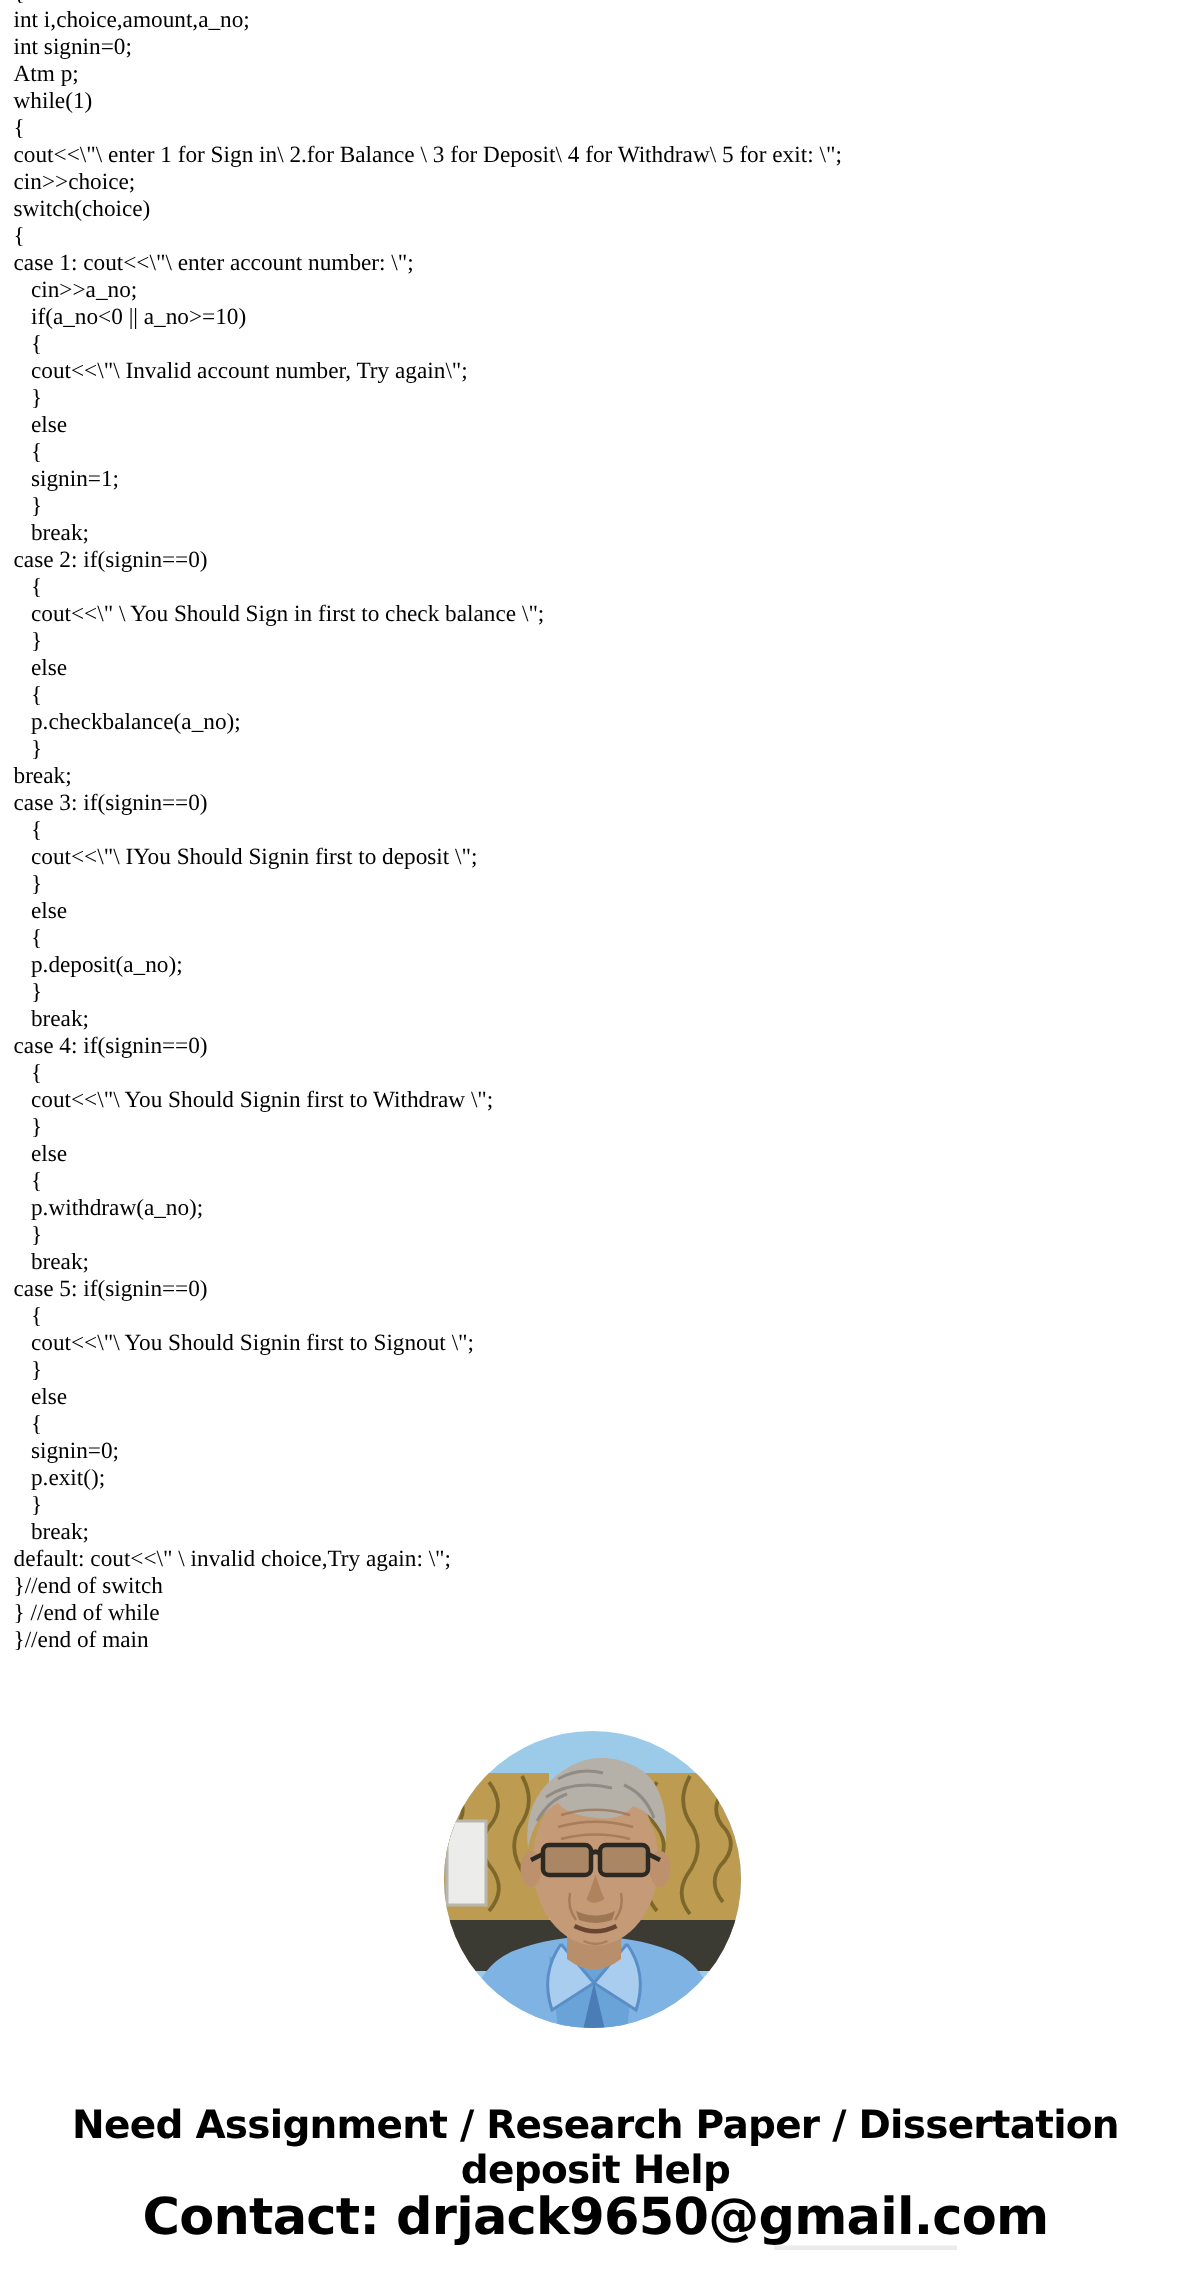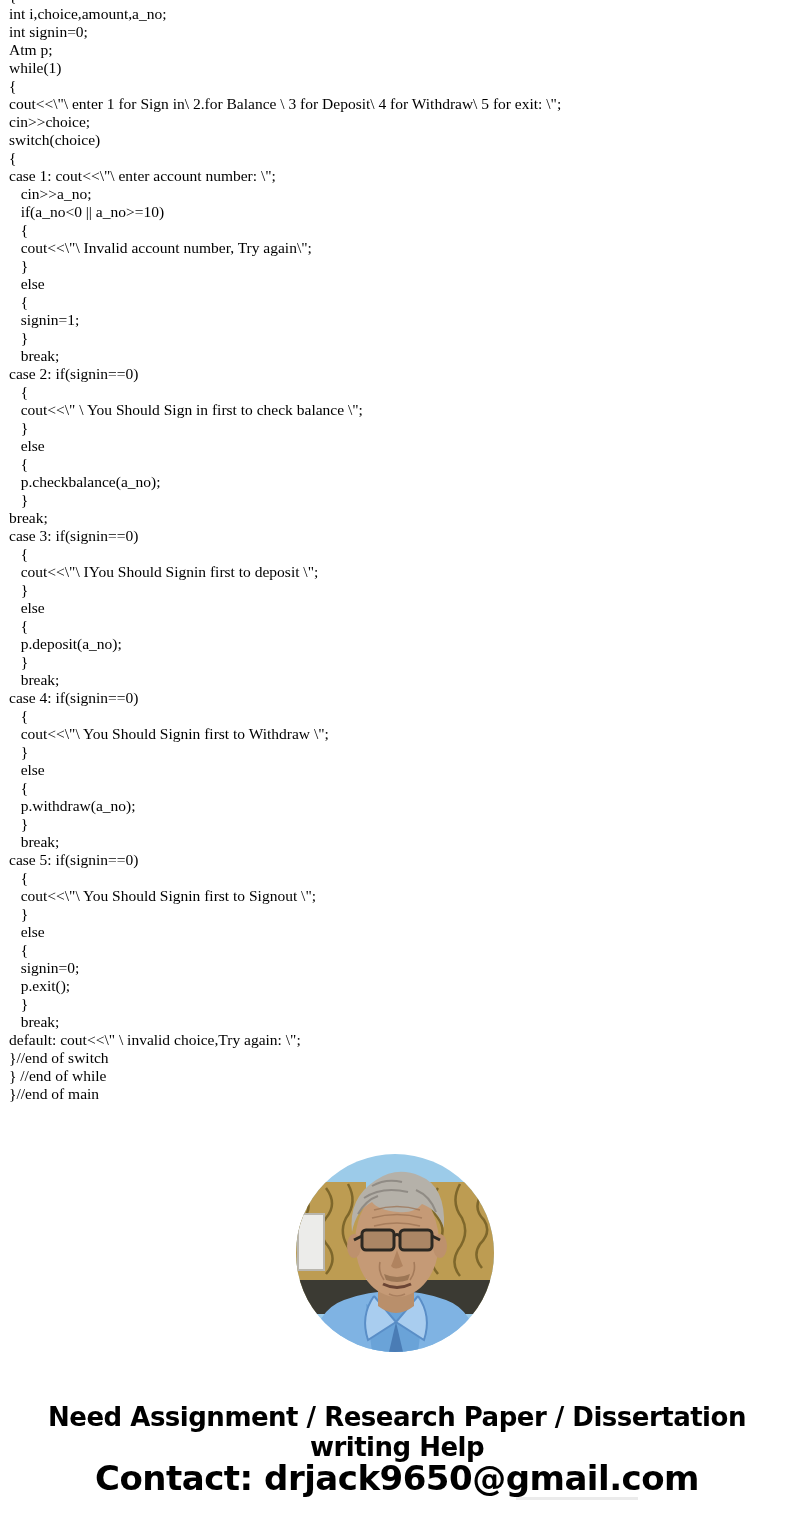--- a/index.html
+++ b/index.html
@@ -189,17 +189,17 @@
 
       <path d="M87,130 q14,7 28,0" stroke="#6b4534" stroke-width="3" fill="none"></path>
 
       <path d="M93,140 q8,4 16,0" stroke="#9c7354" stroke-width="1.5" fill="none" opacity="0.7"></path>
     </g>
   </svg>
 </div>
 
 <div class="footer">
   <div class="heading-line">Need Assignment / Research Paper / Dissertation</div>
-  <div class="heading-line">writing Help</div>
+  <div class="heading-line">deposit Help</div>
   <div class="contact-line">Contact: drjack9650@gmail.com</div>
 </div>
 
 <div class="gray-bar"></div>
 
 </body></html>

